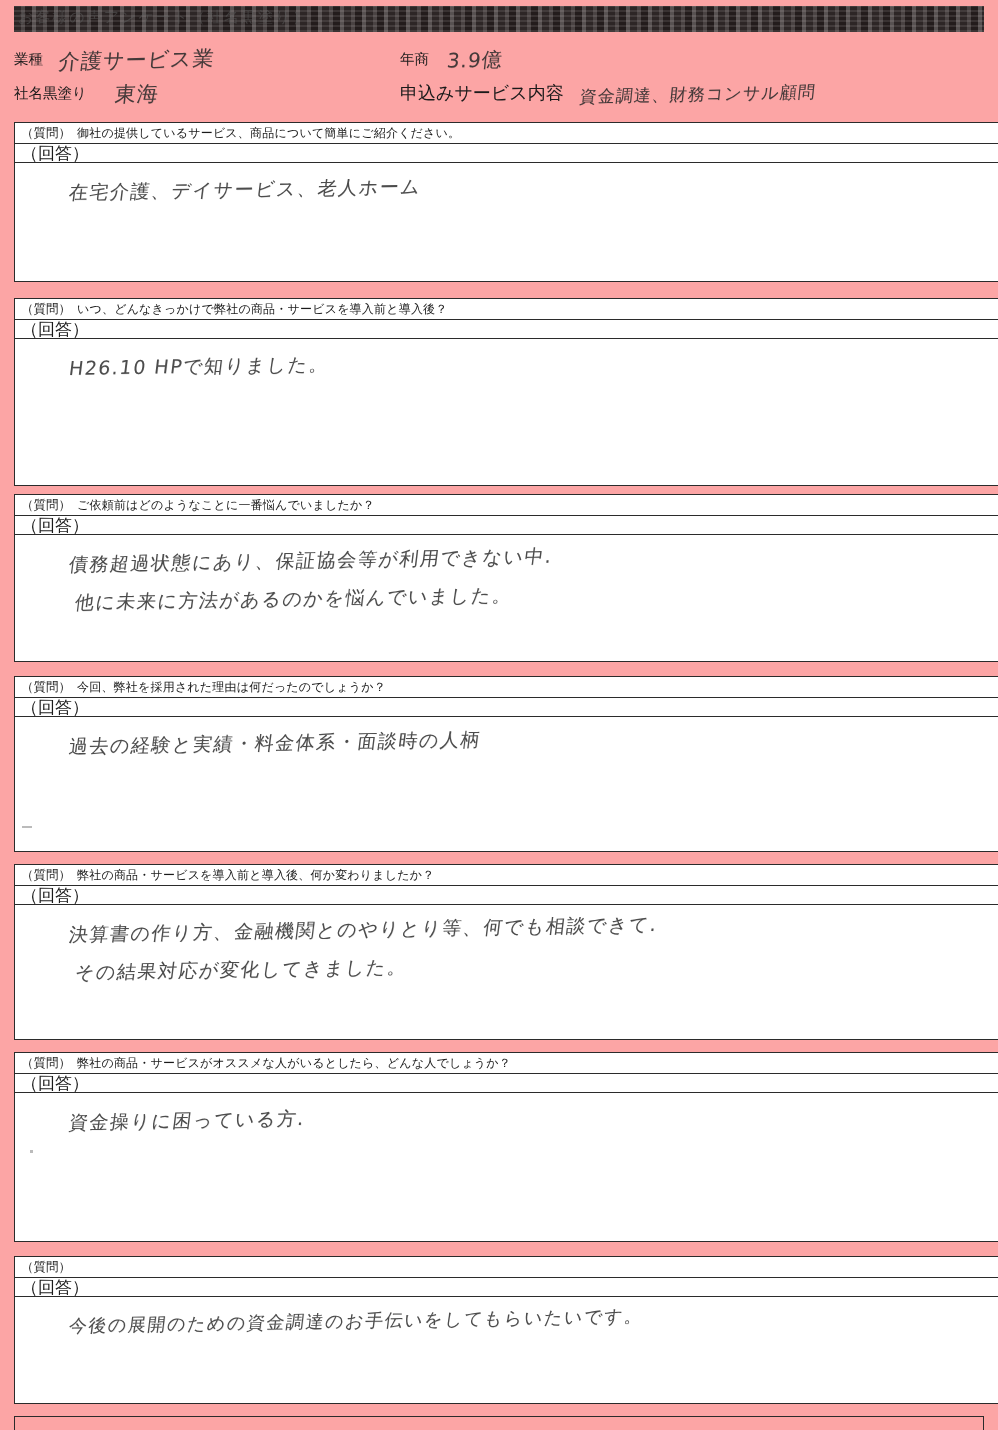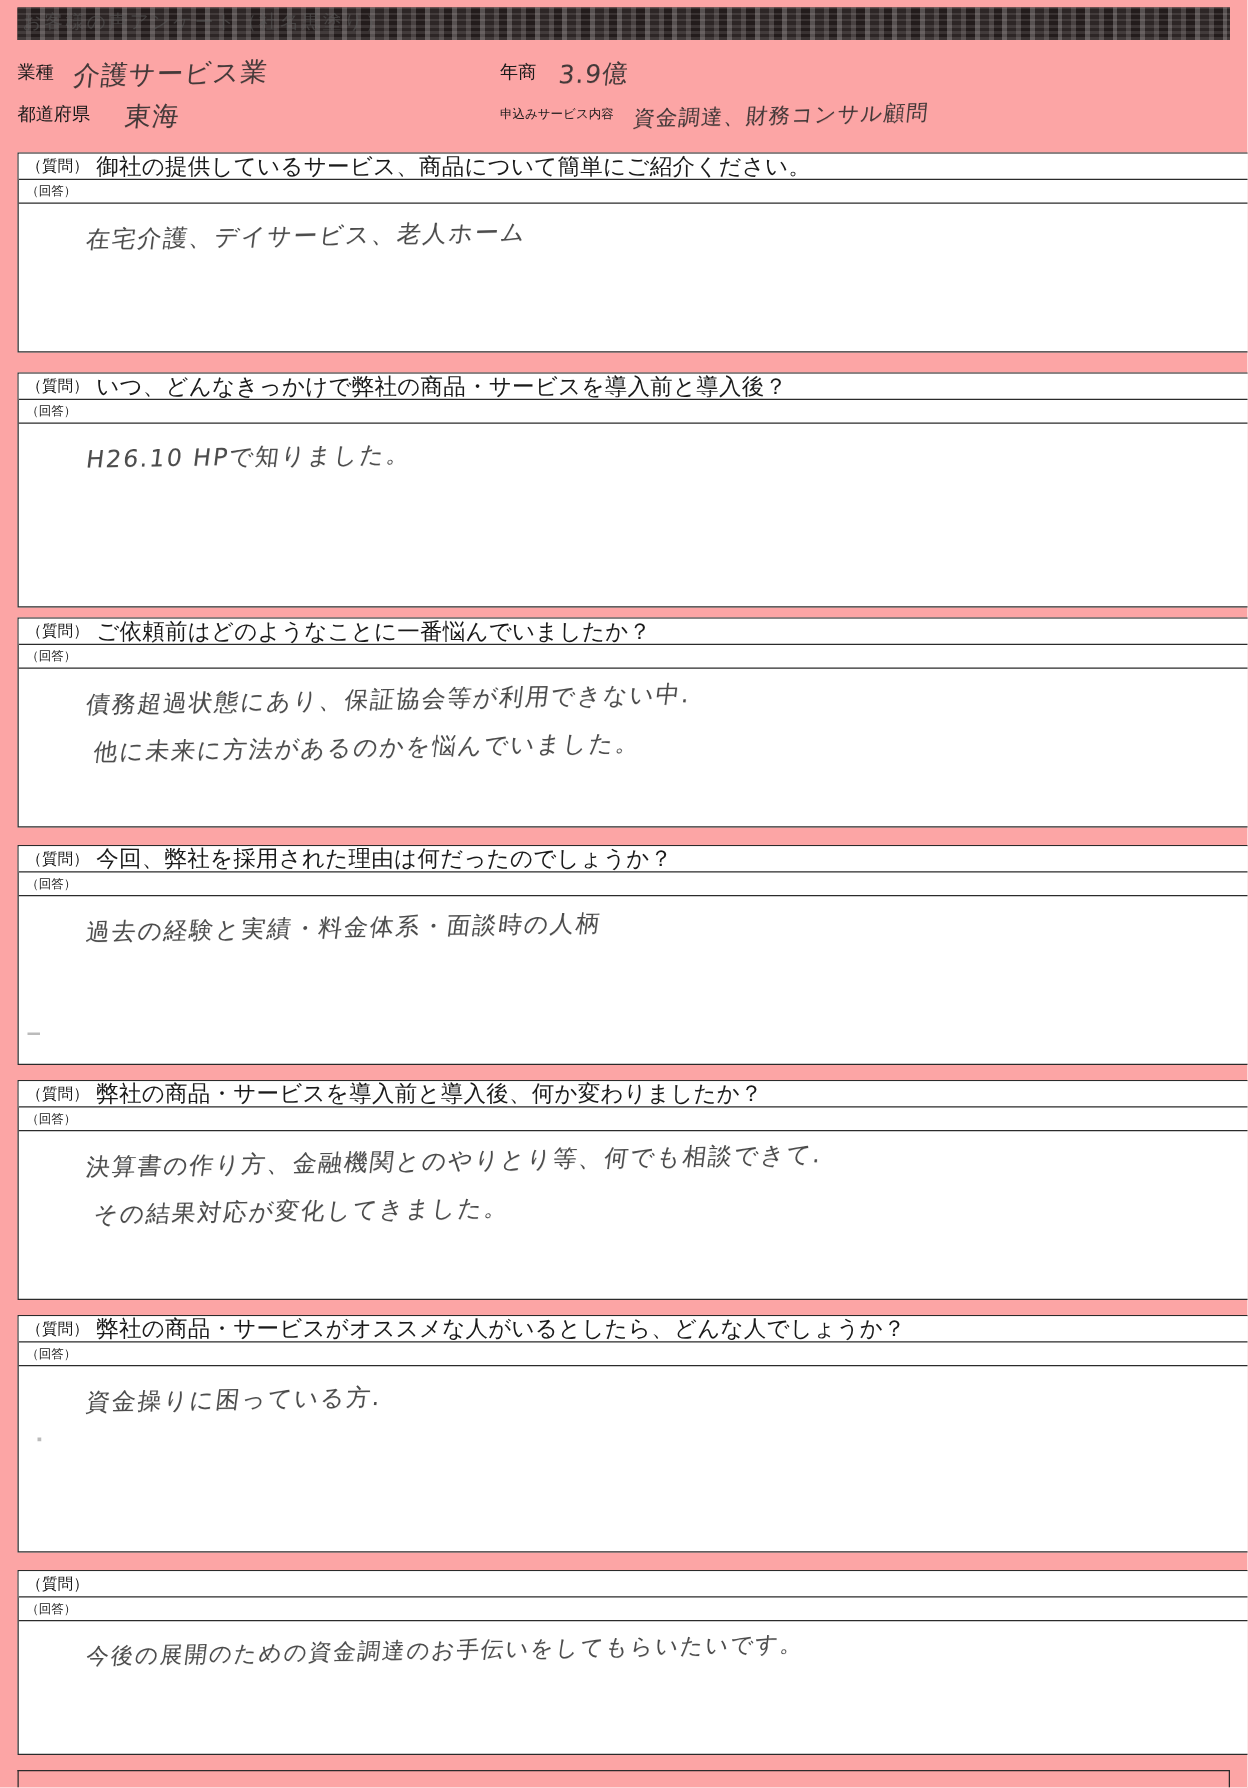--- a/index.html
+++ b/index.html
@@ -87,21 +87,21 @@
     white-space: nowrap;
   }
   .meta-label {
     font-size: 14.5px;
     color: #1a1a1a;
     display: inline-block;
     vertical-align: middle;
     font-family: Liberation Mono, monospace;
   }
   .meta-label.small {
-    font-size: 10px;
+    font-size: 18px;
   }
   .hw {
     font-family: "DejaVu Sans", sans-serif;
     color: #2b2b2b;
     display: inline-block;
     vertical-align: middle;
     transform: skewX(-7deg) rotate(-1.2deg);
     letter-spacing: 1px;
     opacity: .88;
   }
@@ -124,36 +124,36 @@
     box-sizing: border-box;
     background: #fff;
   }
   .q-tag {
     font-size: 12.5px;
     color: #1a1a1a;
     margin-right: 6px;
     white-space: nowrap;
   }
   .q-text {
-    font-size: 18px;
+    font-size: 12px;
     color: #1a1a1a;
     white-space: nowrap;
     letter-spacing: .2px;
     text-align: right;
   }
   .a-tag-row {
     height: 19px;
     border-bottom: 1.3px solid #2b2b2b;
     display: flex;
     align-items: center;
     padding: 0 6px;
     box-sizing: border-box;
   }
   .a-tag {
-    font-size: 10px;
+    font-size: 17px;
     color: #1a1a1a;
   }
   .a-body {
     position: relative;
     padding: 10px 14px 8px 54px;
     box-sizing: border-box;
   }
   .a-line {
     font-family: "DejaVu Sans", sans-serif;
     font-size: 19px;
@@ -199,21 +199,21 @@
   <div class="redacted-bar"></div>
   <div class="redacted-label">お客様の声アンケート（社名黒塗り）</div>
 
   <div class="meta">
     <div class="meta-left">
       <div class="meta-row">
         <span class="meta-label">業種</span>
         <span class="hw" style="font-size:21px; margin-left:12px;">介護サービス業</span>
       </div>
       <div class="meta-row">
-        <span class="meta-label">都道府県</span>
+        <span class="meta-label">社名黒塗り</span>
         <span class="hw" style="font-size:21px; margin-left:24px;">東海</span>
       </div>
     </div>
     <div class="meta-right">
       <div class="meta-row">
         <span class="meta-label">年商</span>
         <span class="hw" style="font-size:20px; margin-left:14px;">3.9億</span>
       </div>
       <div class="meta-row">
         <span class="meta-label small">申込みサービス内容</span>

